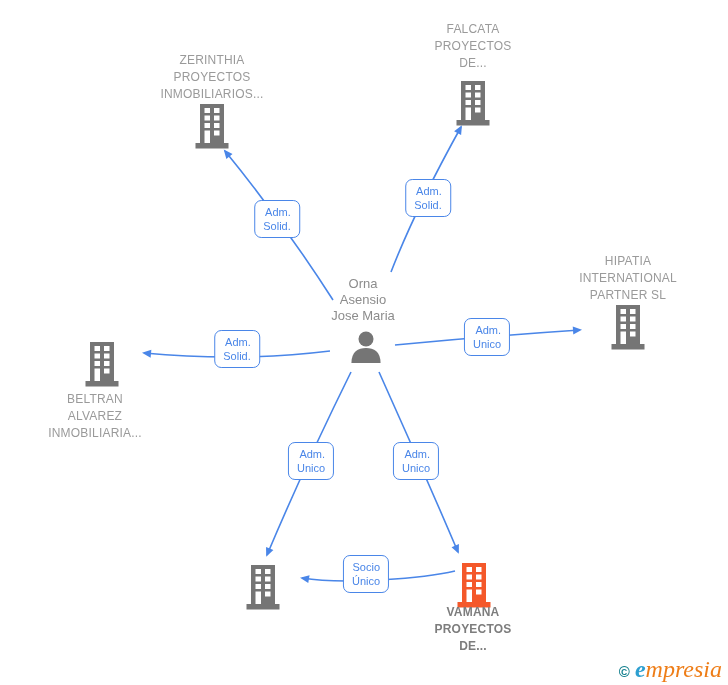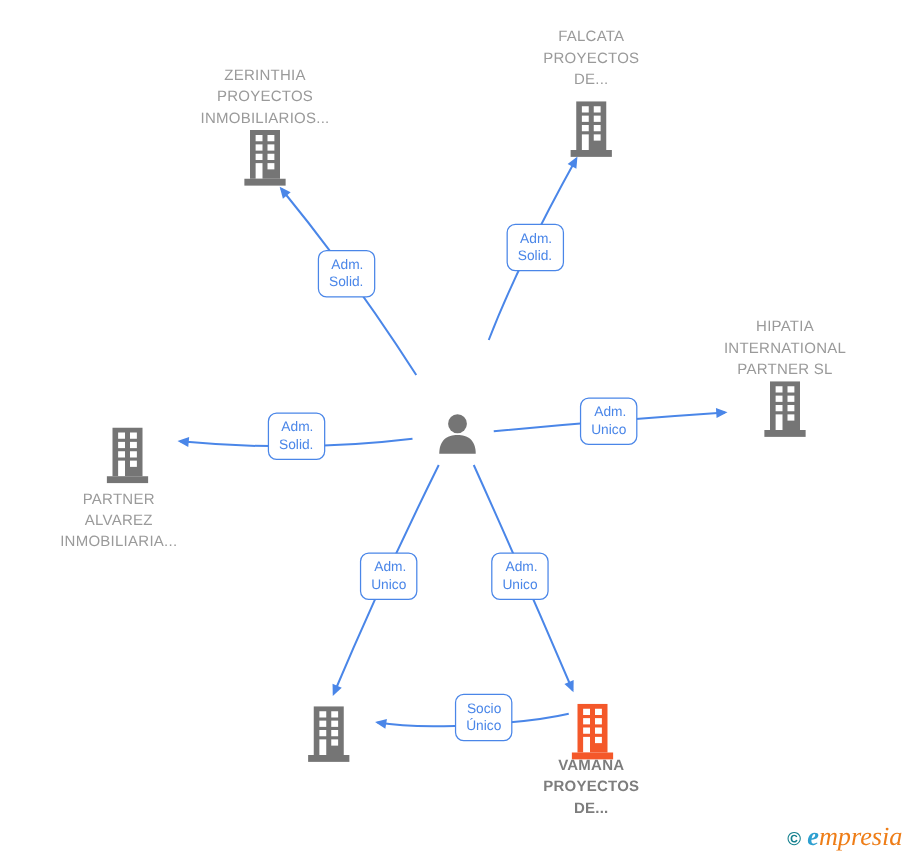--- a/index.html
+++ b/index.html
@@ -23,21 +23,21 @@
     position:absolute;transform:translate(-50%,-50%);
     background:#ffffff;border:1.5px solid #4a86e8;border-radius:7px;
     padding:4px 8px;font-size:11px;line-height:14px;color:#4a86e8;
     text-align:right;white-space:pre-line;
   }
   .logo{
     position:absolute;right:6px;bottom:5px;
     display:flex;align-items:baseline;gap:5px;cursor:pointer;
   }
   .logo .copy{color:#15818f;font-size:15px;font-weight:bold;}
-  .brand{font-family:"Liberation Serif",serif;font-style:italic;font-size:21px;line-height:21px;}
+  .brand{font-family:"Liberation Serif",serif;font-style:italic;font-size:24px;line-height:21px;}
   .brand .e{color:#2d9fd0;font-weight:bold;}
   .brand .rest{color:#ee7d17;}
   .defs{position:absolute;width:0;height:0;overflow:hidden;}
 </style>
 </head>
 <body>
 
 <div class="stage">
 
   <svg class="defs" aria-hidden="true">
@@ -93,52 +93,55 @@
   <div class="node-text" style="left:628px;top:253px;">HIPATIA
 INTERNATIONAL
 PARTNER SL</div>
   <svg class="icon gray" style="left:610px;top:305px;" width="36" height="45" viewBox="0 0 36 45">
       <use href="#bldg" fill="currentColor"></use>
     </svg>
 
   <svg class="icon gray" style="left:84px;top:342px;" width="36" height="45" viewBox="0 0 36 45">
       <use href="#bldg" fill="currentColor"></use>
     </svg>
-  <div class="node-text" style="left:95px;top:391px;">PARTNER
+  <div class="node-text" style="left:95px;top:391px;">BELTRAN
 ALVAREZ
 INMOBILIARIA...</div>
 
   <svg class="icon gray" style="left:245px;top:565px;" width="36" height="45" viewBox="0 0 36 45">
       <use href="#bldg" fill="currentColor"></use>
     </svg>
 
   <svg class="icon orange" style="left:456px;top:563px;" width="36" height="45" viewBox="0 0 36 45">
       <use href="#bldg" fill="currentColor"></use>
     </svg>
   <div class="node-text highlight" style="left:473px;top:604px;">VAMANA
 PROYECTOS
 DE...</div>
 
+  <div class="node-text person" style="left:363px;top:276px;">Orna
+Asensio
+Jose Maria</div>
   <svg class="icon gray" style="left:350px;top:330px;" width="32" height="34" viewBox="0 0 34 34">
       <use href="#person" fill="currentColor"></use>
     </svg>
 
   <div class="edge-label" style="left:277px;top:219px;">Adm.
 Solid.</div>
   <div class="edge-label" style="left:428px;top:198px;">Adm.
 Solid.</div>
   <div class="edge-label" style="left:487px;top:337px;">Adm.
 Unico</div>
   <div class="edge-label" style="left:237px;top:349px;">Adm.
 Solid.</div>
   <div class="edge-label" style="left:311px;top:461px;">Adm.
 Unico</div>
   <div class="edge-label" style="left:416px;top:461px;">Adm.
 Unico</div>
-  <div class="edge-label" style="left:387px;top:574px;">Socio
+  <div class="edge-label" style="left:366px;top:574px;">Socio
 Único</div>
 
   <div class="logo">
     <span class="copy">©</span>
     <span class="brand"><span class="e">e</span><span class="rest">mpresia</span></span>
   </div>
 
 </div>
 
 </body></html>

